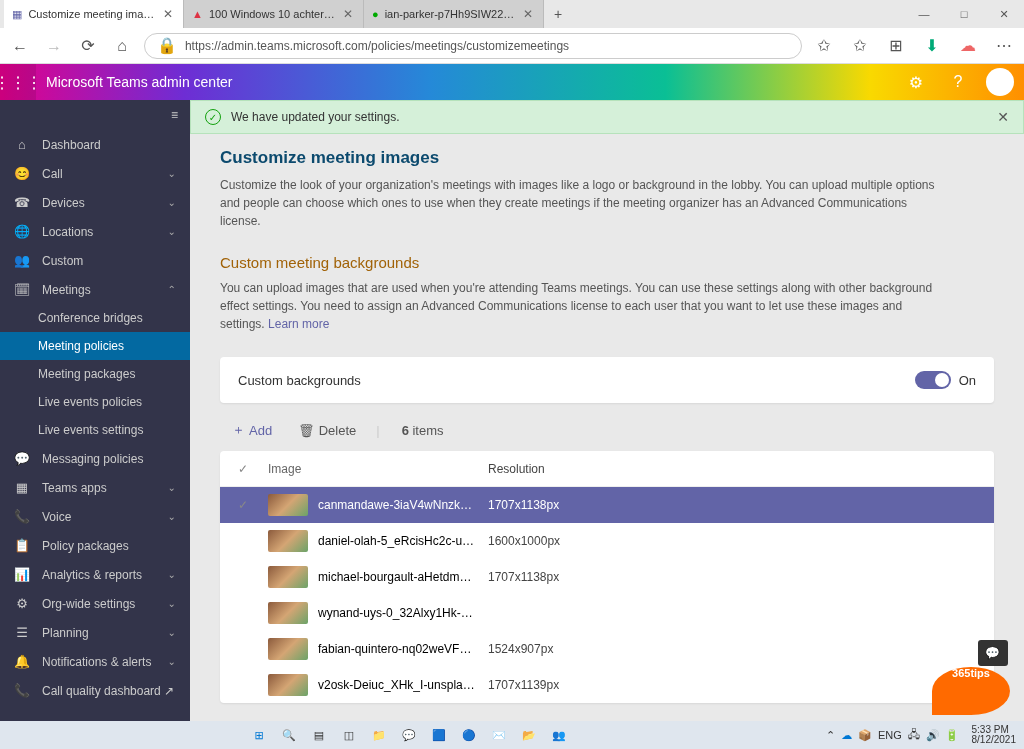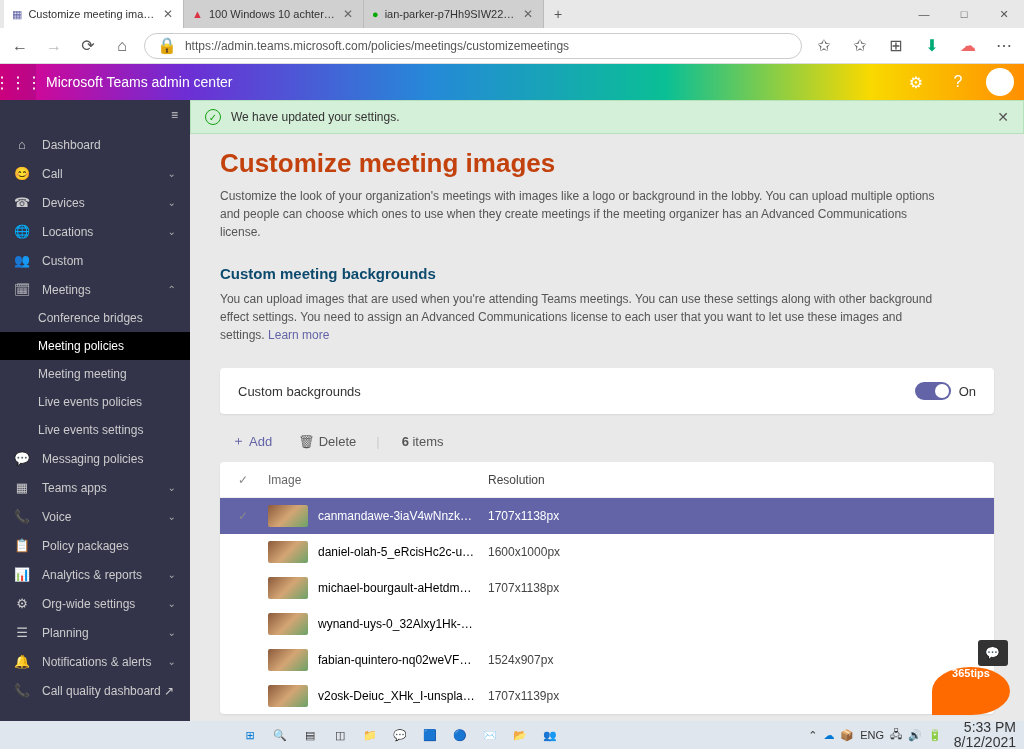--- a/index.html
+++ b/index.html
@@ -25,29 +25,29 @@
 .banner-btn{width:28px;height:28px;display:flex;align-items:center;justify-content:center;color:#fff}
 .avatar{width:28px;height:28px;border-radius:50%;background:#fff}
 .app-body{display:flex;height:621px}
 .sidebar{width:190px;background:#33344A;color:#ccc;overflow-y:auto;font-size:12px}
 .hamb{display:flex;justify-content:flex-end;padding:8px 12px;color:#ccc}
 .side-item{display:flex;align-items:center;gap:12px;padding:7px 14px;cursor:pointer}
 .side-icon{width:16px;text-align:center;font-size:13px}
 .side-label{flex:1;white-space:nowrap;overflow:hidden;text-overflow:ellipsis}
 .chev{color:#aaa;font-size:10px}
 .sub-item{padding:7px 14px 7px 38px;cursor:pointer;font-size:12px}
-.sub-item.active{background:#000000;color:#fff}
+.sub-item.active{background:#0369a1;color:#fff}
 .main{flex:1;background:#e9e9e9;overflow-y:auto;position:relative}
 .notice{background:#D5F0D9;border:1px solid #b6e2bb;height:34px;display:flex;align-items:center;padding:0 14px;font-size:12px;color:#333}
 .notice-check{color:#13a10e;margin-right:10px;border:1px solid #13a10e;border-radius:50%;width:16px;height:16px;display:flex;align-items:center;justify-content:center;font-size:10px}
 .notice-x{margin-left:auto;color:#555;font-size:14px}
 .content{padding:14px 30px}
-h1{font-size:26px;font-weight:700;color:#c2410c;margin-bottom:8px}
+h1{font-size:17px;font-weight:700;color:#0c4a6e;margin-bottom:8px}
 .desc{font-size:12px;color:#555;line-height:1.5;margin-bottom:24px;max-width:720px}
-h2{font-size:15px;font-weight:700;color:#0c4a6e;margin-bottom:8px}
+h2{font-size:15px;font-weight:400;color:#a16207;margin-bottom:8px}
 .link{color:#6264a7}
 .card{background:#fff;border-radius:4px;box-shadow:0 1px 2px rgba(0,0,0,.08);margin-top:10px;margin-bottom:14px}
 .toggle-row{display:flex;align-items:center;padding:14px 18px;font-size:13px;color:#333}
 .toggle-row .sp{flex:1}
 .toggle{width:36px;height:18px;border-radius:9px;background:#6264a7;position:relative;margin-right:8px}
 .knob{width:14px;height:14px;border-radius:50%;background:#fff;position:absolute;right:2px;top:2px}
 .toolbar{display:flex;align-items:center;gap:14px;padding:0 6px 8px 6px;font-size:13px;color:#555}
 .tool{display:flex;align-items:center;gap:4px;padding:4px 6px}
 .add{color:#6264a7}
 .items-count{margin-left:8px;color:#555}
@@ -61,21 +61,21 @@
 .trow.selected .col-res{color:#fff}
 .thumb{width:40px;height:22px;border-radius:2px;background:linear-gradient(135deg,#8b5a3c,#d4a574,#6ba368)}
 .fname{white-space:nowrap;overflow:hidden;text-overflow:ellipsis;max-width:160px}
 .btns{display:flex;gap:10px;padding:16px 0}
 .feedback-badge{position:absolute;right:16px;top:540px;width:30px;height:26px;background:#333;color:#fff;border-radius:3px;display:flex;align-items:center;justify-content:center;font-size:12px}
 .tips-badge{position:absolute;right:14px;bottom:34px;width:78px;height:48px;background:#ff6a00;border-radius:50% 50% 50% 0;display:flex;align-items:flex-start;justify-content:center;color:#fff;font-size:11px;font-weight:600}
 .taskbar{height:28px;background:#dfe6ee;display:flex;align-items:center;font-size:11px;color:#333;position:absolute;bottom:0;left:0;right:0}
 .tcenter{flex:1;display:flex;justify-content:center;gap:6px}
 .ticon{width:24px;height:24px;display:flex;align-items:center;justify-content:center}
 .tray{display:flex;align-items:center;gap:6px;padding:0 8px}
-.clock{text-align:right;line-height:1.05;font-size:14px;padding-left:6px}
+.clock{line-height:1.05;font-size:10px;padding-left:6px}
 </style>
 </head>
 <body>
 
 <div class="titlebar">
   <div class="tablist">
     <div class="tab active">
       <span style="color:#6264a7">▦</span>
         <span class="tab-title">Customize meeting images - Mi</span>
         <span class="tab-x">✕</span>
@@ -154,21 +154,21 @@
         <span class="side-icon">👥</span>
         <span class="side-label">Custom</span>
       </div>
     <div class="side-item">
         <span class="side-icon">🗓</span>
         <span class="side-label">Meetings</span>
         <span class="chev">⌃</span>
       </div>
     <div class="sub-item"><span>Conference bridges</span></div>
     <div class="sub-item active"><span>Meeting policies</span></div>
-    <div class="sub-item"><span>Meeting meeting</span></div>
+    <div class="sub-item"><span>Meeting packages</span></div>
     <div class="sub-item"><span>Live events policies</span></div>
     <div class="sub-item"><span>Live events settings</span></div>
     <div class="side-item">
         <span class="side-icon">💬</span>
         <span class="side-label">Messaging policies</span>
       </div>
     <div class="side-item">
         <span class="side-icon">▦</span>
         <span class="side-label">Teams apps</span>
         <span class="chev">⌄</span>

